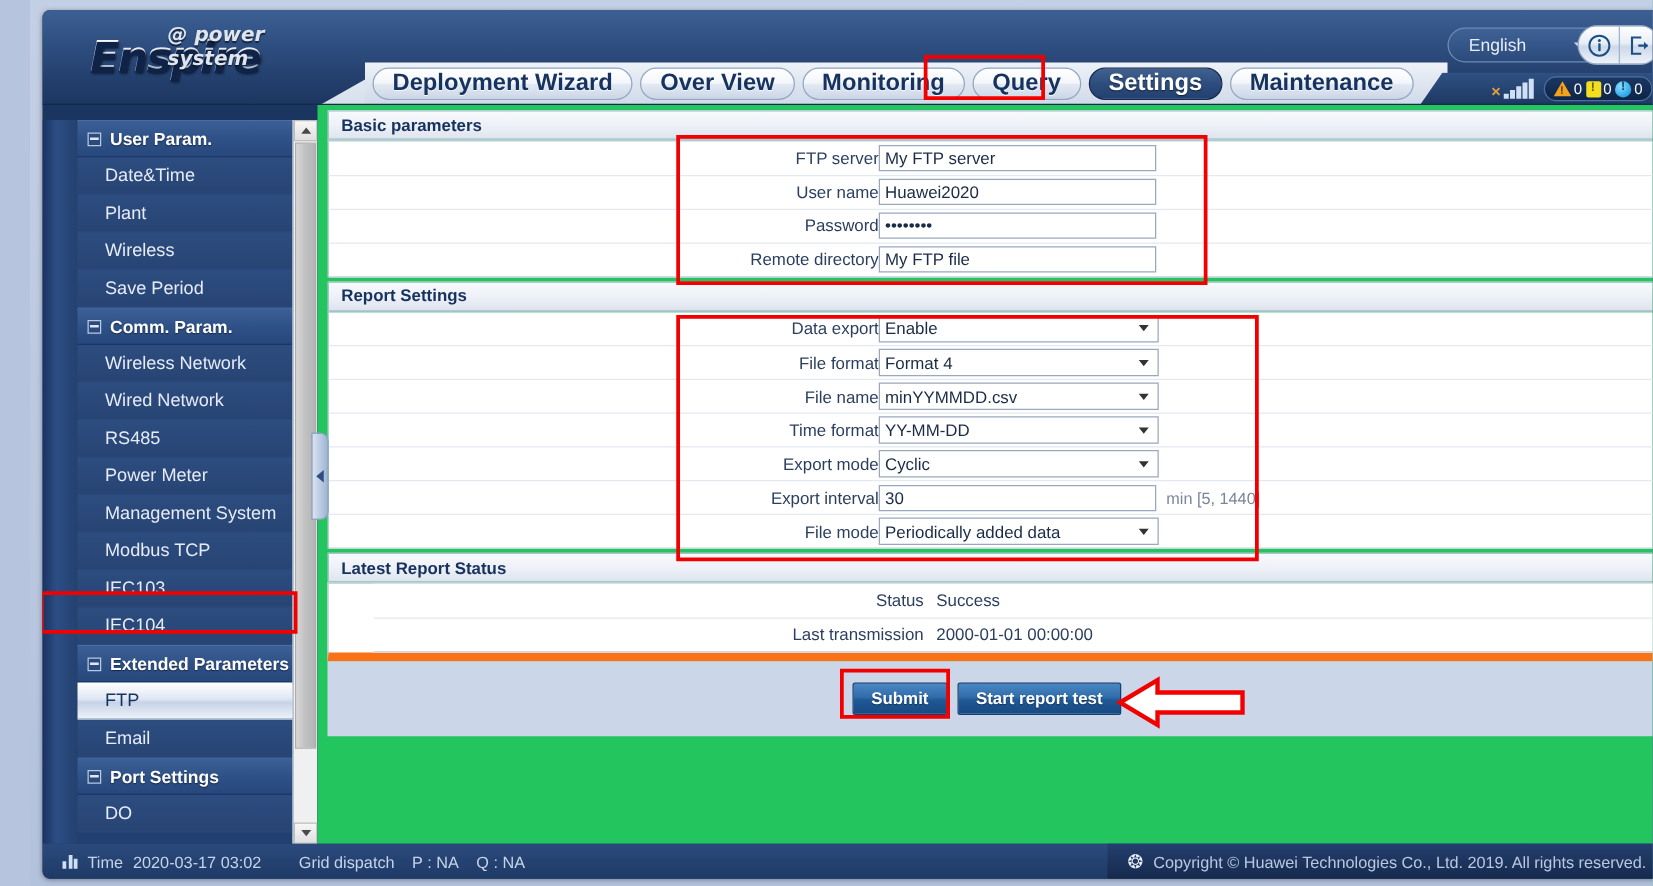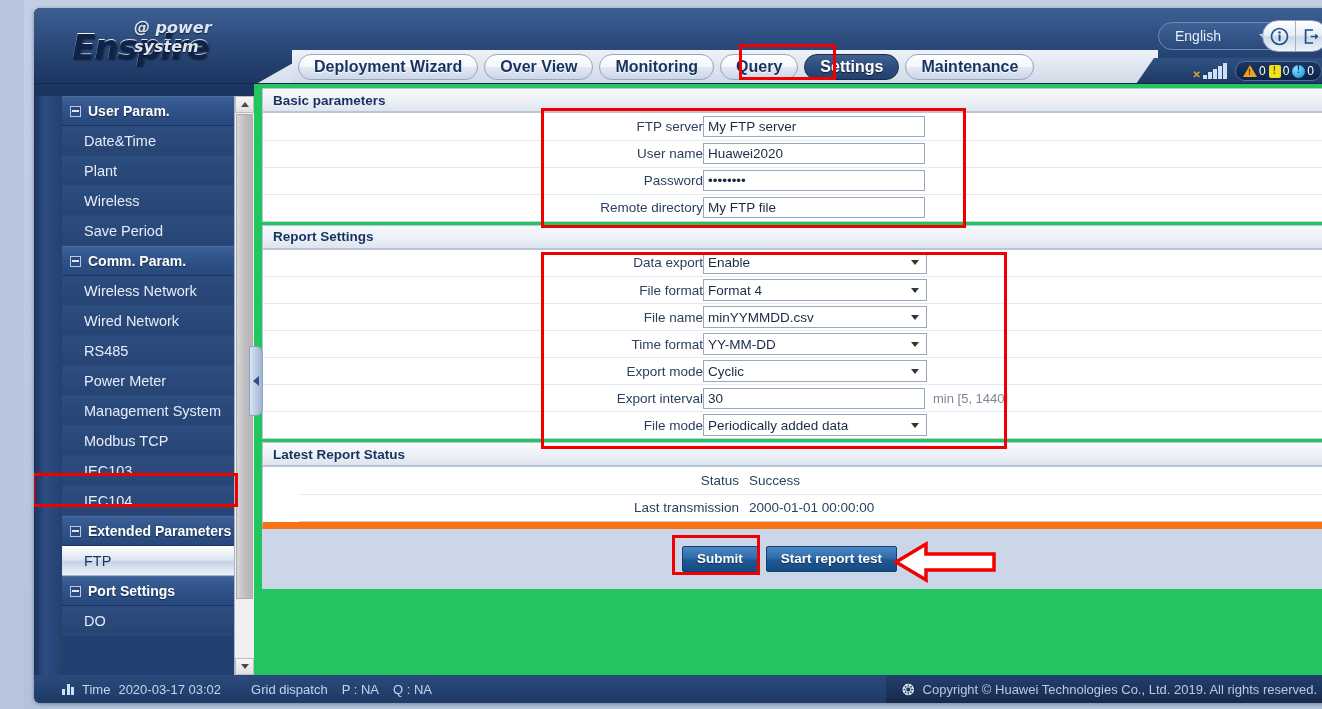--- a/index.html
+++ b/index.html
@@ -72,21 +72,21 @@
     border-top:1px solid #aab9d0;
   }
   .tabbar{
     position:absolute; left:258px; top:42px; right:180px; height:34px;
     background: linear-gradient(180deg,#eef2f8 0%, #dde4ef 55%, #cfd9e8 100%);
     display:flex; align-items:center; gap:6px; padding-left:6px;
   }
   .tab{
     height:26px; padding: 0 15px;
     display:flex; align-items:center; justify-content:center;
-    font-size:16px; font-weight:bold; color:#16325f;
+    font-size:19px; font-weight:bold; color:#16325f;
     background: linear-gradient(180deg,#ffffff 0%, #f3f6fa 48%, #e2e9f3 52%, #ccd6e6 100%);
     border:1px solid #93a6c2;
     border-radius:13px;
     cursor:pointer;
     white-space:nowrap;
     text-shadow:0 1px 0 rgba(255,255,255,.8);
   }
   .tab.active{
     background: linear-gradient(180deg,#41628f 0%, #2d4d7e 50%, #22406f 100%);
     border:1px solid #16294d;
@@ -315,21 +315,21 @@
   .anno{ position:absolute; border:3px solid #f20000; pointer-events:none; z-index:40; }
   .annoarrow{ position:absolute; z-index:40; pointer-events:none; }
 
   
   .footer{
     position:absolute; left:0; right:0; bottom:0; height:28px;
     background: linear-gradient(180deg,#2b4a7c 0%, #1e3a66 100%);
     display:flex; align-items:center;
     border-bottom-left-radius:6px; border-bottom-right-radius:6px;
   }
-  .foot-left{ display:flex; align-items:center; gap:8px; padding-left:28px; color:#c6d4ea; font-size:13px;justify-content:flex-end; }
+  .foot-left{ display:flex; align-items:center; gap:8px; padding-left:16px; color:#c6d4ea; font-size:13px;justify-content:flex-end; }
   .barchart{ display:flex; align-items:flex-end; gap:1.5px; height:12px; }
   .barchart i{ display:block; width:3px; background:#cfe0f5; }
   .foot-right{
     position:absolute; right:0; top:0; bottom:0; width:452px;
     background: linear-gradient(180deg,#24406e 0%, #16294d 100%);
     display:flex; align-items:center; gap:8px; padding-left:16px;
     color:#b9c8e2; font-size:13px;
   }
   .flower{ color:#e8eef8; font-size:15px; line-height:1; }
 </style>
@@ -456,20 +456,23 @@
             <span>IEC104</span>
           </div>
 
           <div class="sb-group">
             <span class="minusbox"></span>
             <span>Extended Parameters</span>
           </div>
           <div class="sb-item selected">
             <span>FTP</span>
             <span class="arrowtip"></span>
+          </div>
+          <div class="sb-item">
+            <span>Email</span>
           </div>
 
           <div class="sb-group">
             <span class="minusbox"></span>
             <span>Port Settings</span>
           </div>
           <div class="sb-item">
             <span>DO</span>
           </div>
         </div>

